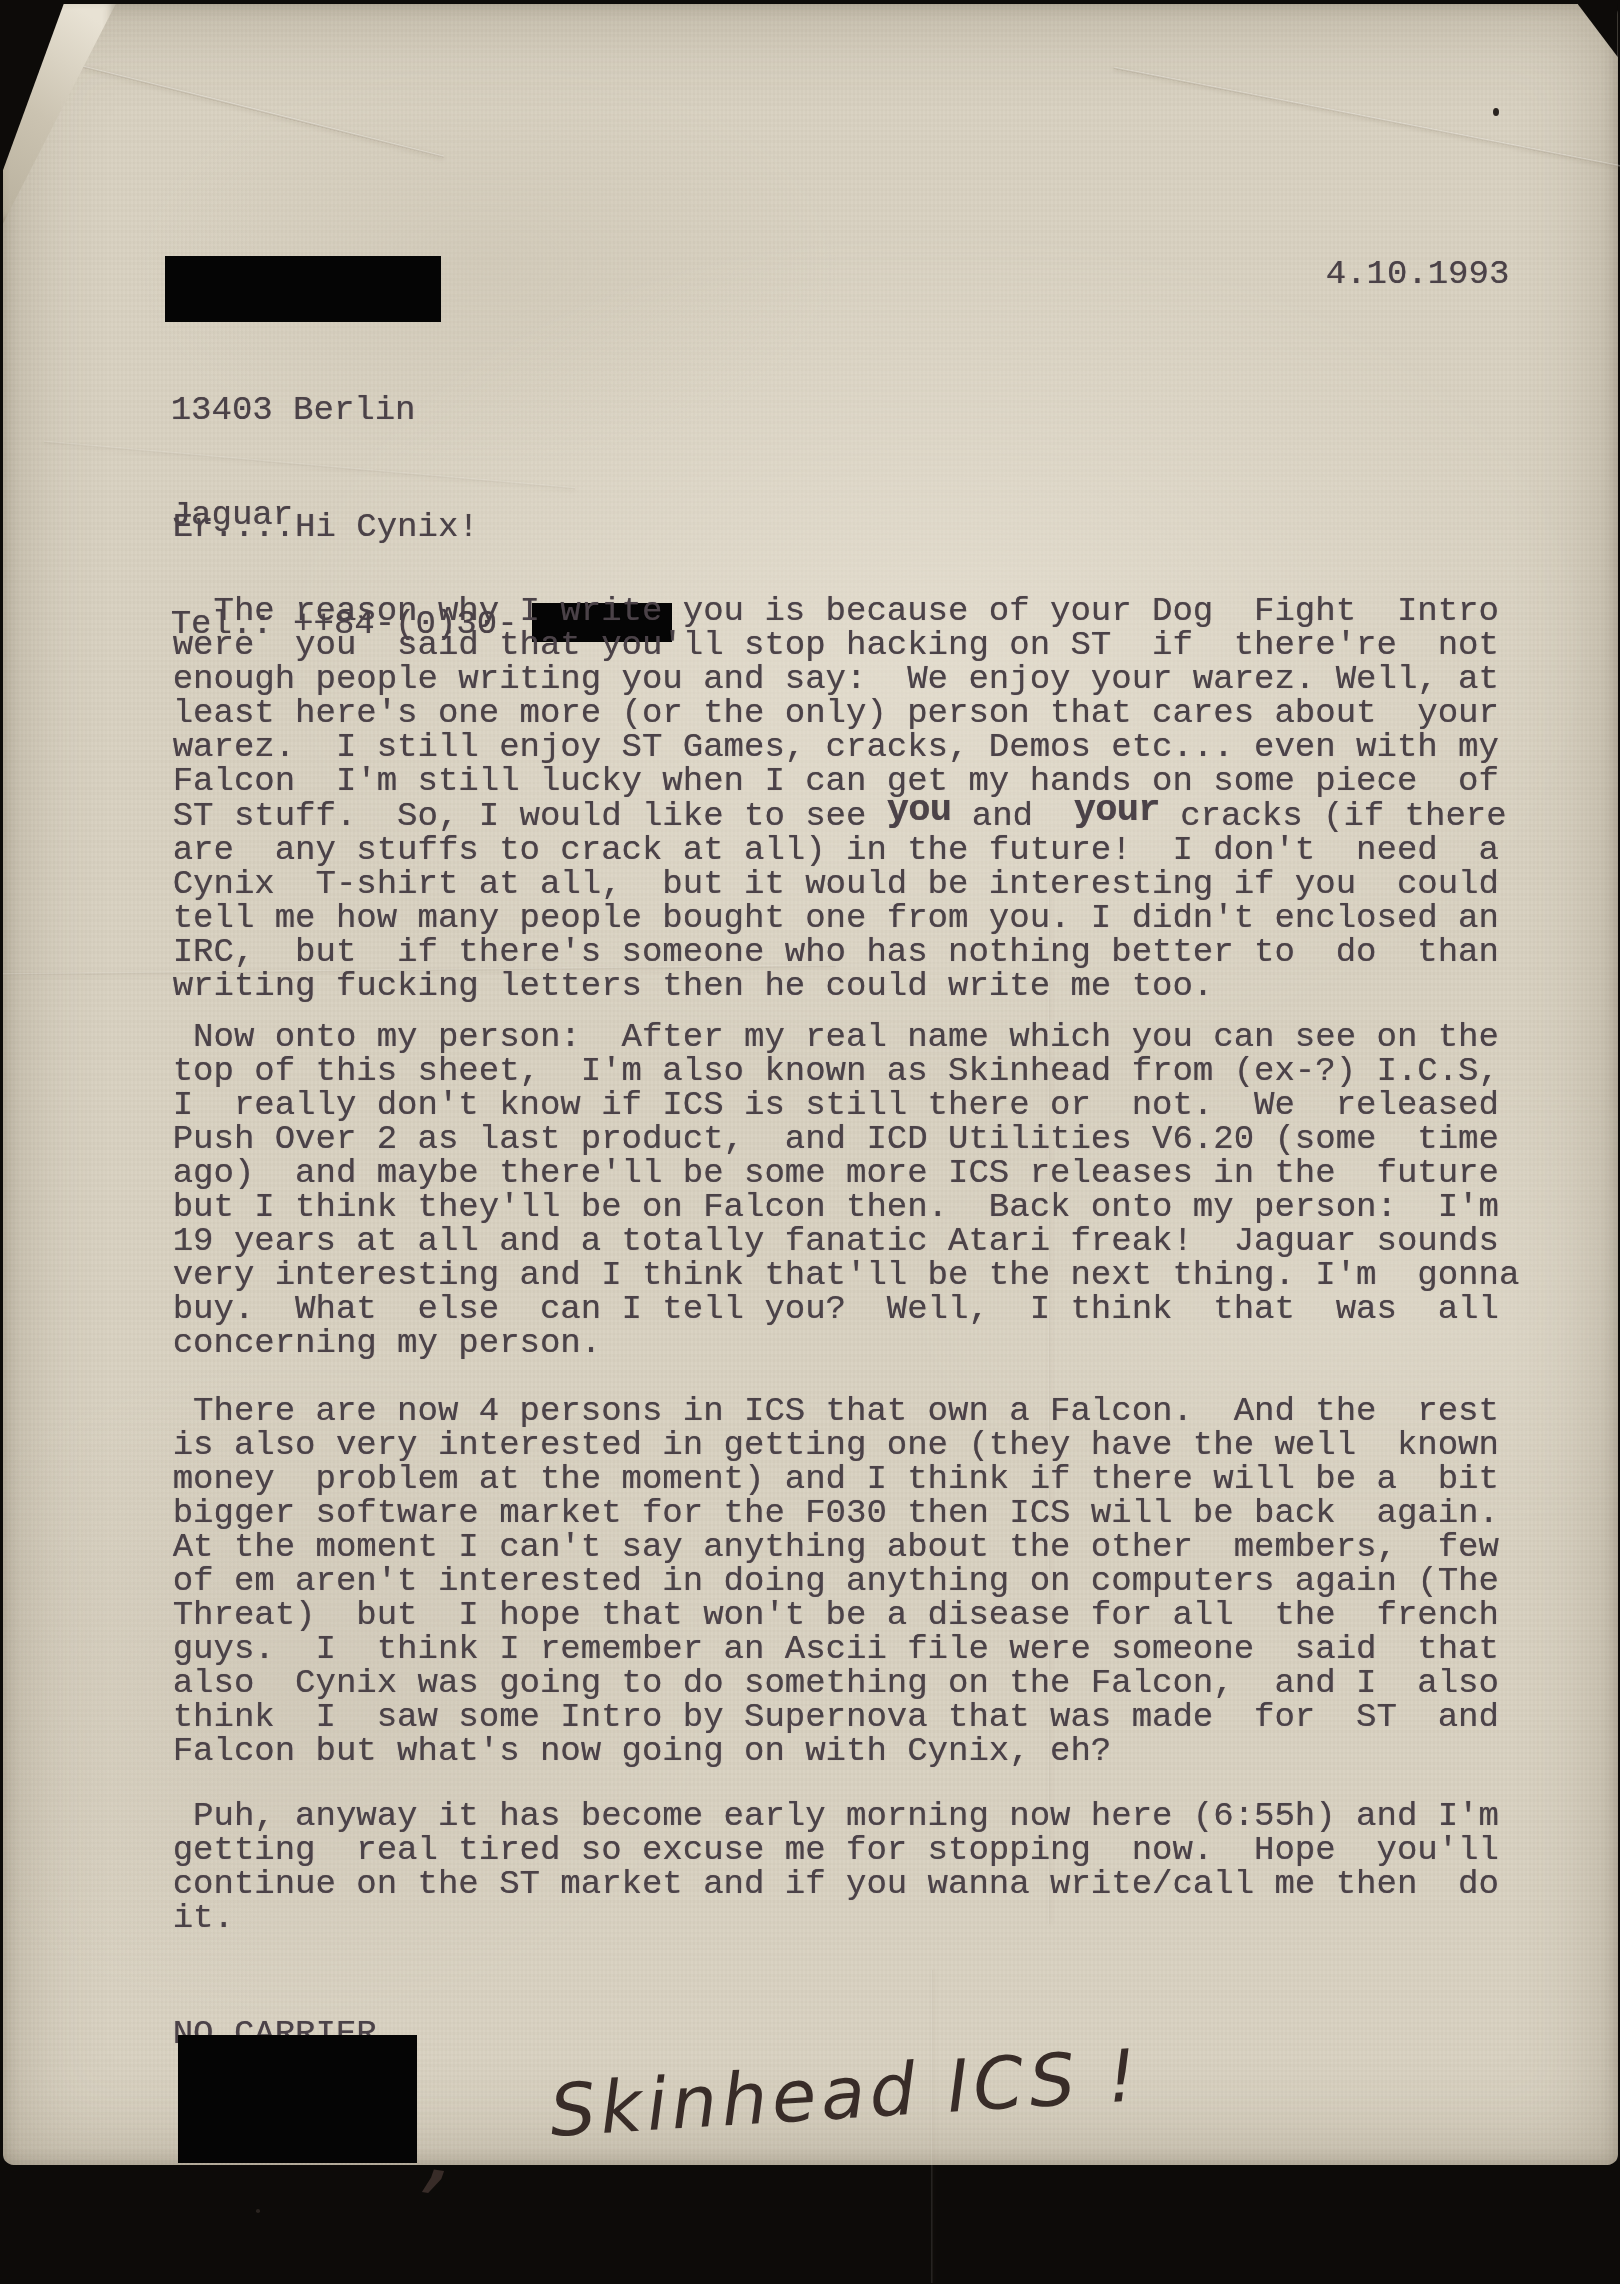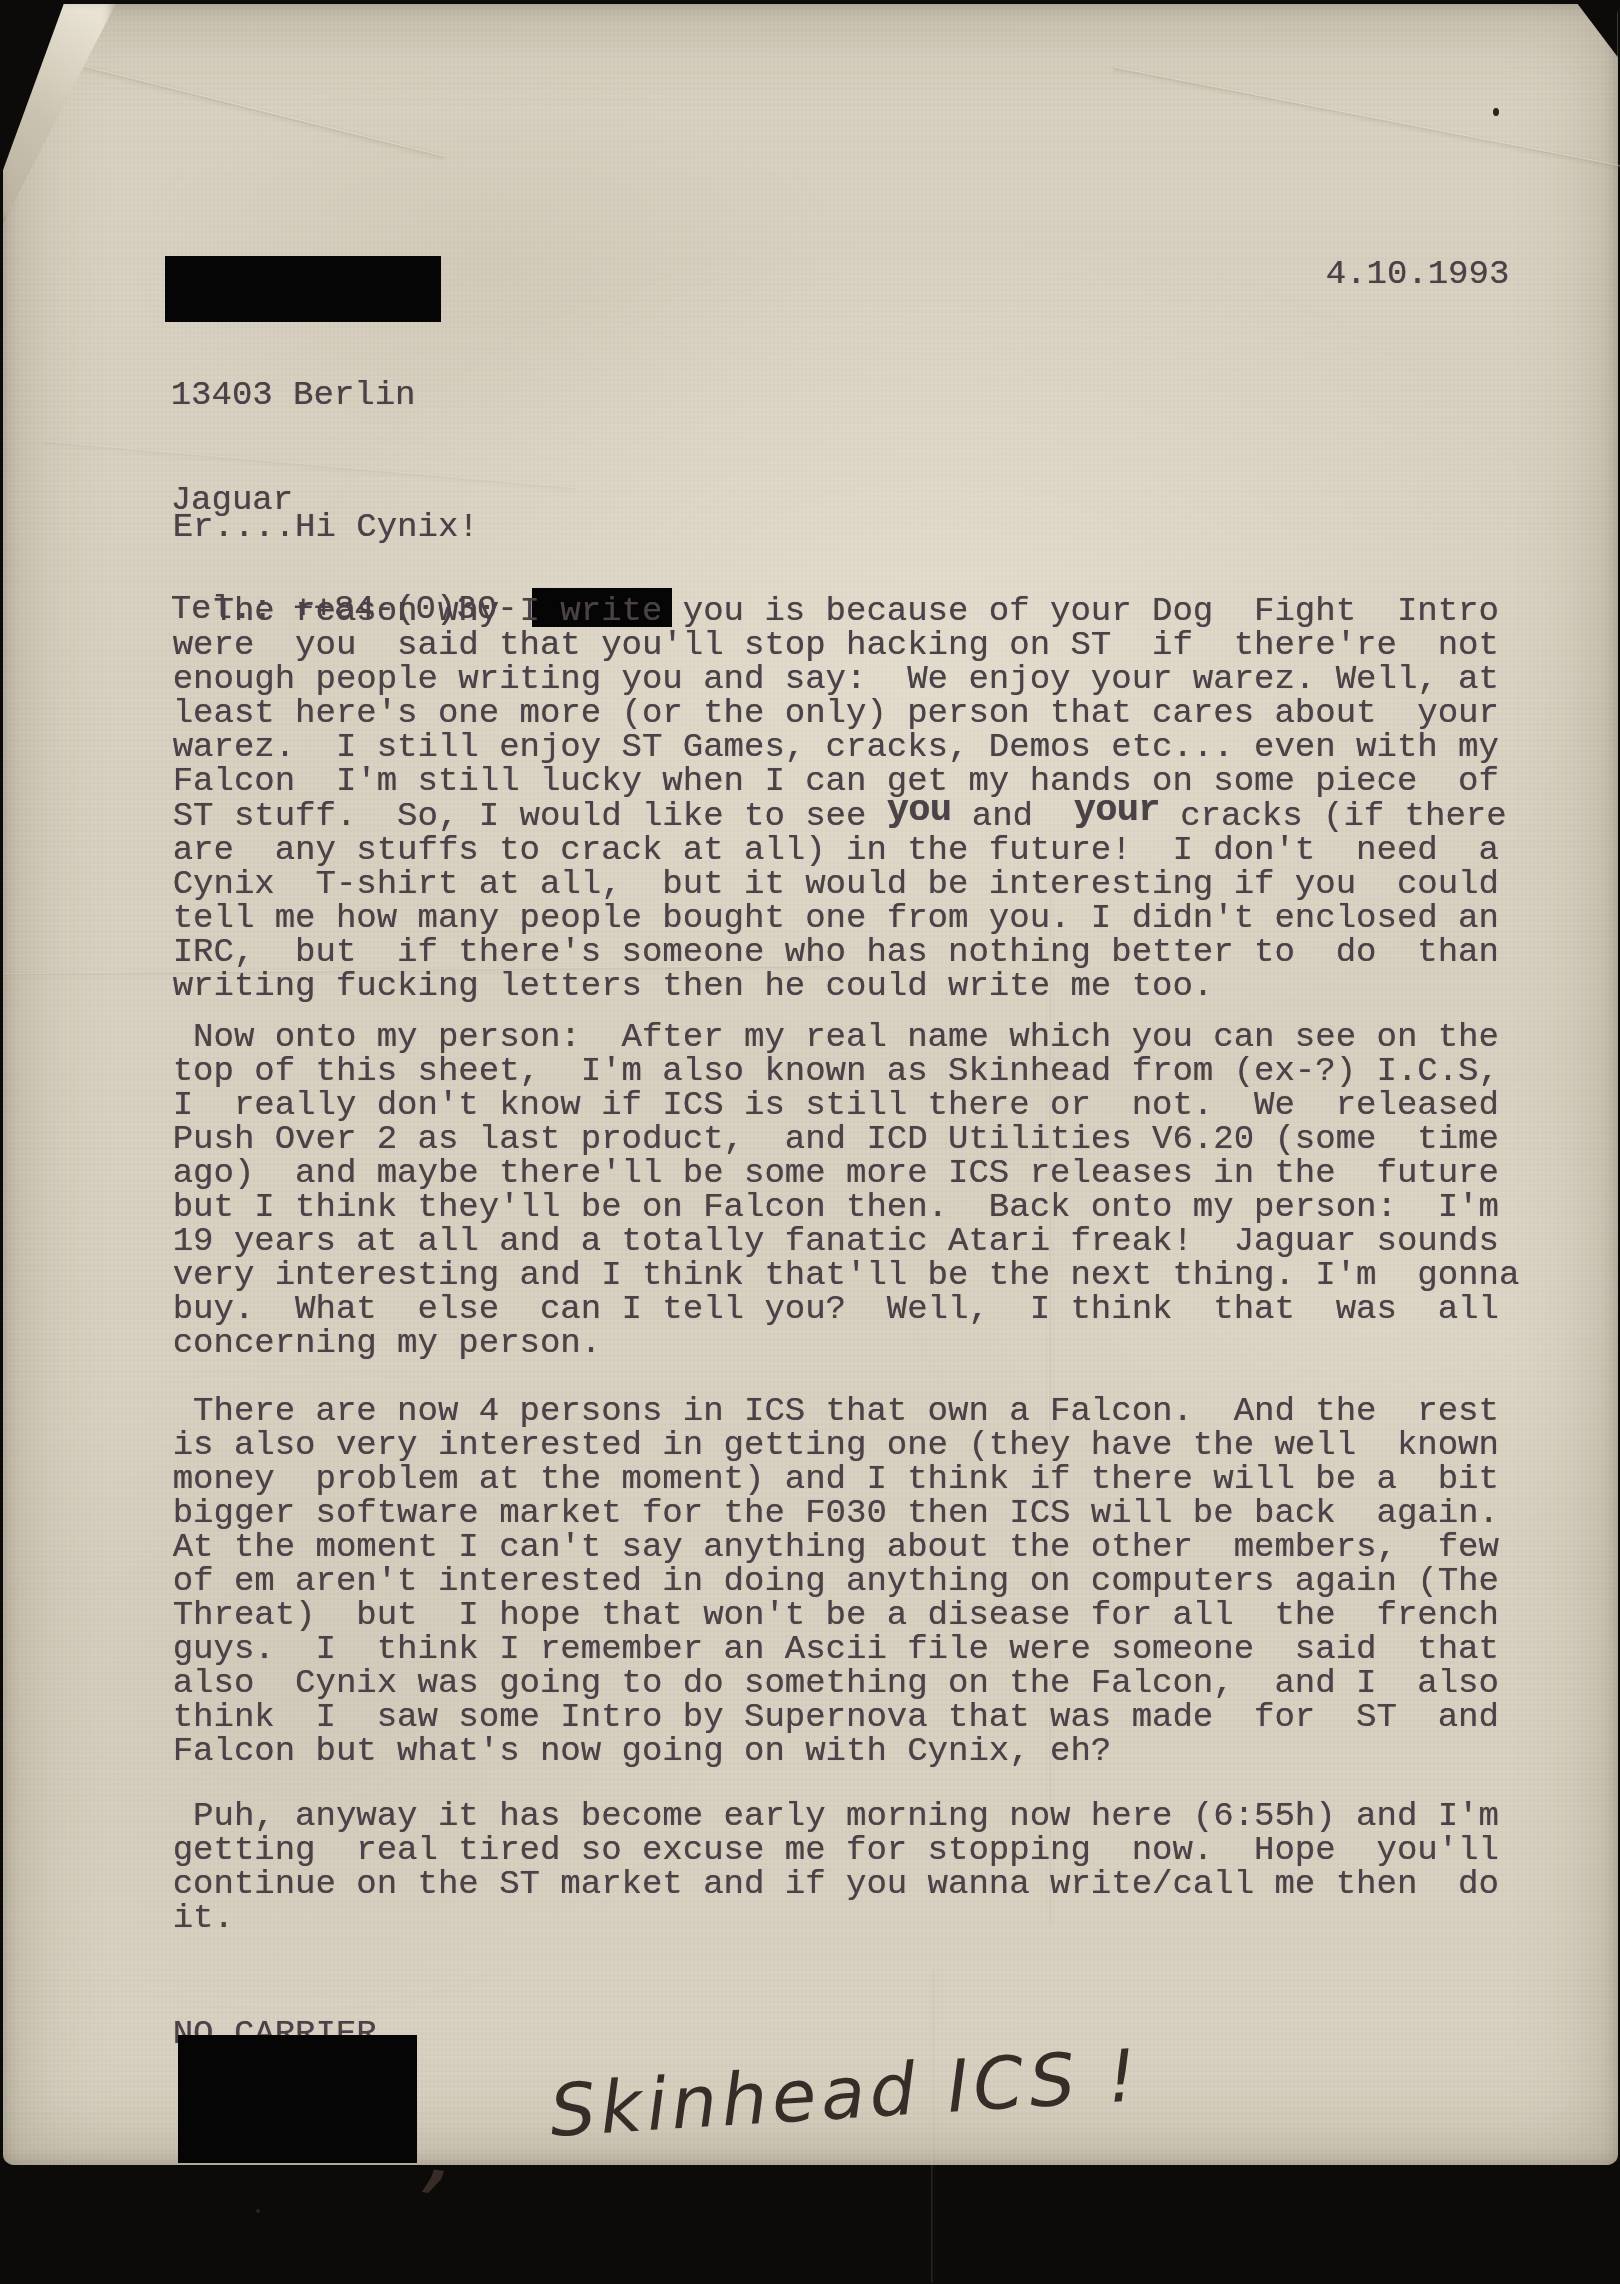--- a/index.html
+++ b/index.html
@@ -36,21 +36,21 @@
 
   .mono{
     font-family:"Liberation Mono","DejaVu Sans Mono",monospace;
     font-size:34px;line-height:34px;color:#4b4248;
     white-space:pre;letter-spacing:0;
     text-shadow:0 0 0.7px rgba(75,66,72,0.55), 0.3px 0.3px 0 rgba(75,66,72,0.25);
   }
   .pos{position:absolute;}
 
   .date{left:1323px;top:253px;}
-  .addr{left:168px;top:304px;line-height:35px;}
+  .addr{left:168px;top:319px;line-height:35px;}
   .greet{left:170px;top:506px;}
   .p1{left:170px;top:590px;}
   .p2{left:170px;top:1016px;}
   .p3{left:170px;top:1390px;}
   .p4{left:170px;top:1795px;}
   .footerline{left:170px;top:2001px;margin-top:12px;}
 
   .b{font-weight:700;font-size:37px;position:relative;top:-4.7px;letter-spacing:-0.7px;}
 
   .redact{position:absolute;background:#050505;}

